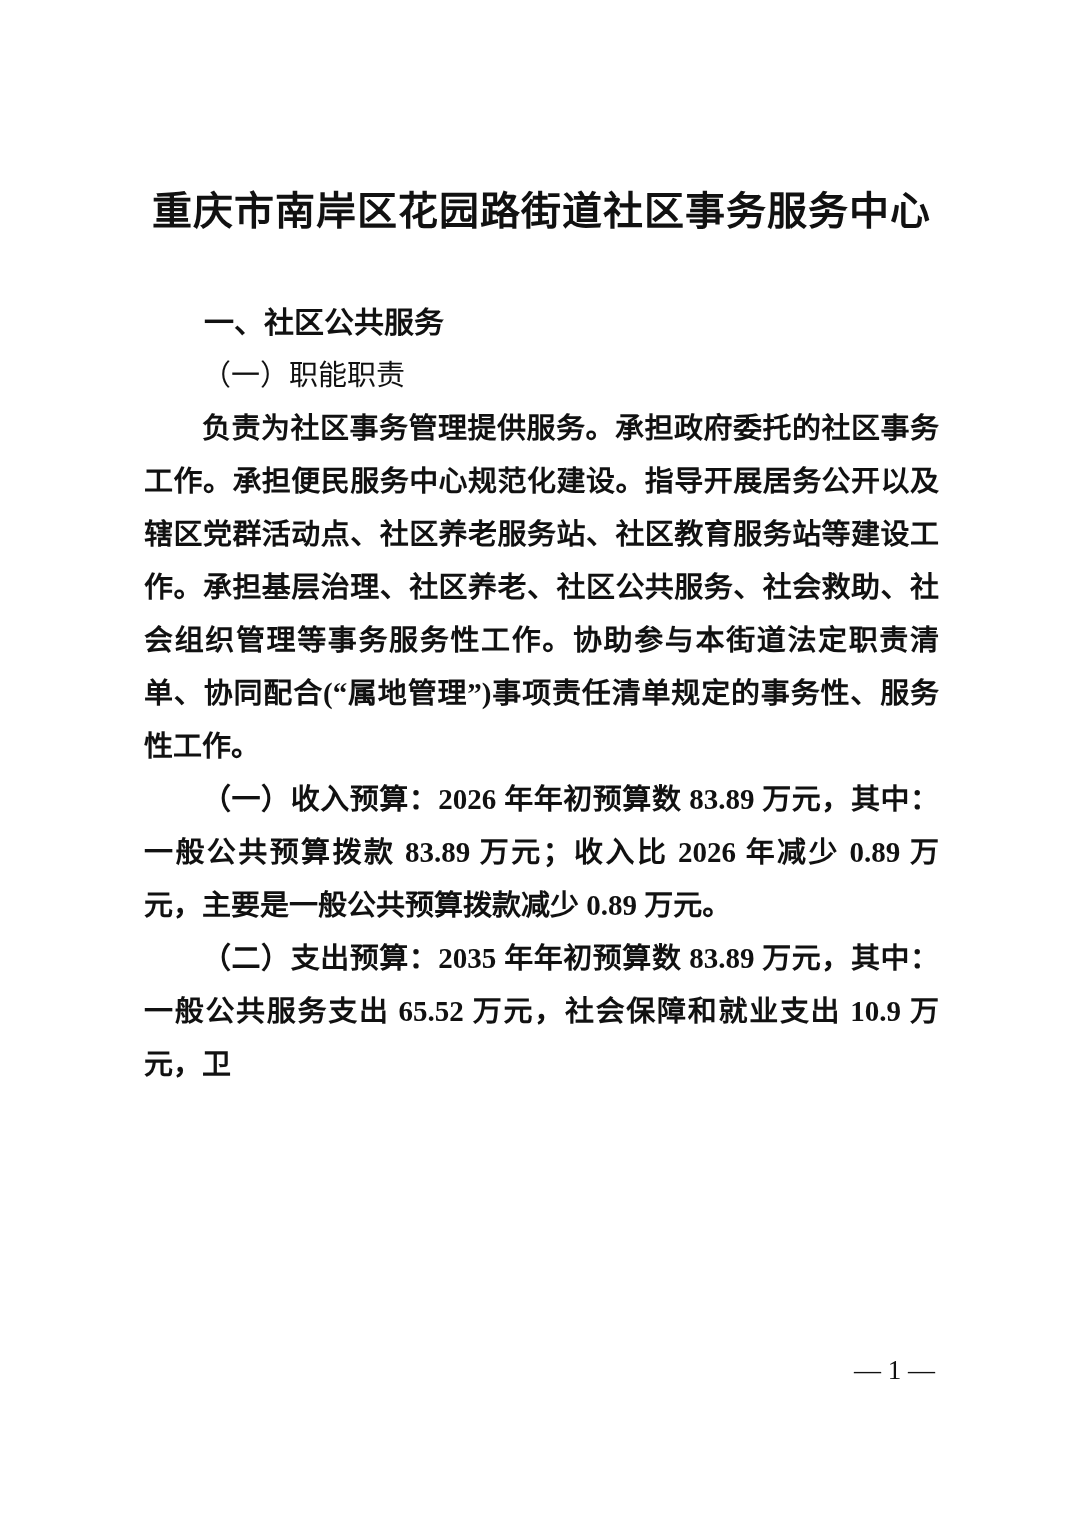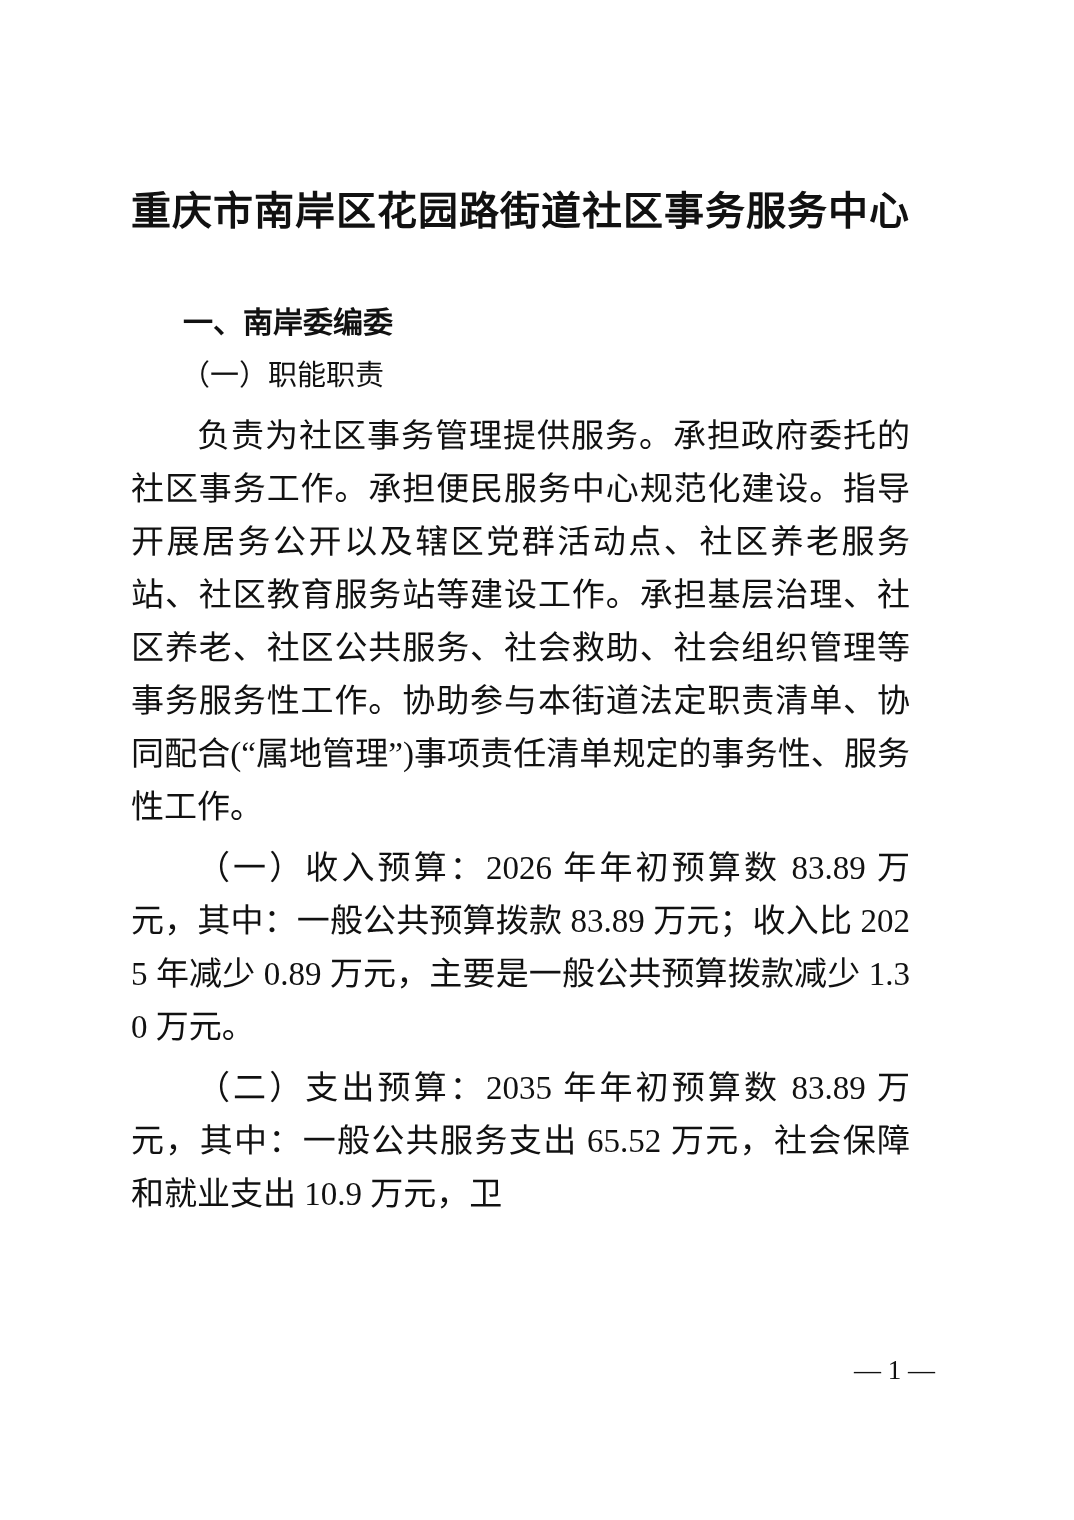--- a/index.html
+++ b/index.html
@@ -16,21 +16,21 @@
     overflow: hidden;
   }
   .page {
     position: relative;
     width: 1074px;
     height: 1520px;
     background: #ffffff;
   }
   .content {
     position: absolute;
-    left: 123px;
+    left: 144px;
     top: 0;
     width: 795px;
   }
   .doc-title {
     margin: 183px 0 0 0;
     text-align: center;
     font-family: "Liberation Sans", sans-serif;
     font-weight: bold;
     font-size: 40px;
     line-height: 57px;
@@ -53,27 +53,28 @@
   }
   .h-kai {
     margin: 0;
     font-family: Liberation Serif, serif;
     font-weight: normal;
     font-size: 29px;
     line-height: 53px;
     text-indent: 2em;
   }
   .para {
-    margin: 8px;
-    font-size: 33px;
+    margin: 0;
+    font-size: 29px;
     line-height: 53px;
     text-indent: 2em;
     text-align: justify;
     text-justify: inter-character;
     word-break: break-all;
+    font-weight: bold;
   }
   .page-number {
     position: absolute;
     top: 1355px;
     right: 139px;
     font-size: 27px;
     line-height: 30px;
     font-family: "Liberation Serif", serif;
     color: #111111;
     white-space: nowrap;
@@ -82,29 +83,29 @@
 </head>
 <body>
 
 <div class="page">
   <div class="content">
 
     <h1 class="doc-title">
       <span class="title-line">重庆市南岸区花园路街道社区事务服务中心</span>
     </h1>
 
-    <h2 class="h-bold first">一、南岸委编委</h2>
+    <h2 class="h-bold first">一、社区公共服务</h2>
 
     <h3 class="h-kai">（一）职能职责</h3>
 
     <p class="para">负责为社区事务管理提供服务。承担政府委托的社区事务工作。承担便民服务中心规范化建设。指导开展居务公开以及辖区党群活动点、社区养老服务站、社区教育服务站等建设工作。承担基层治理、社区养老、社区公共服务、社会救助、社会组织管理等事务服务性工作。协助参与本街道法定职责清单、协同配合(“属地管理”)事项责任清单规定的事务性、服务性工作。</p>
 
 
 
 
-    <p class="para">（一）收入预算：2026 年年初预算数 83.89 万元，其中：一般公共预算拨款 83.89 万元；收入比 2025 年减少 0.89 万元，主要是一般公共预算拨款减少 1.30 万元。</p>
+    <p class="para">（一）收入预算：2026 年年初预算数 83.89 万元，其中：一般公共预算拨款 83.89 万元；收入比 2026 年减少 0.89 万元，主要是一般公共预算拨款减少 0.89 万元。</p>
 
     <p class="para">（二）支出预算：2035 年年初预算数 83.89 万元，其中：一般公共服务支出 65.52 万元，社会保障和就业支出 10.9 万元，卫</p>
 
   </div>
 
   <div class="page-number">— 1 —</div>
 </div>
 
 </body></html>

